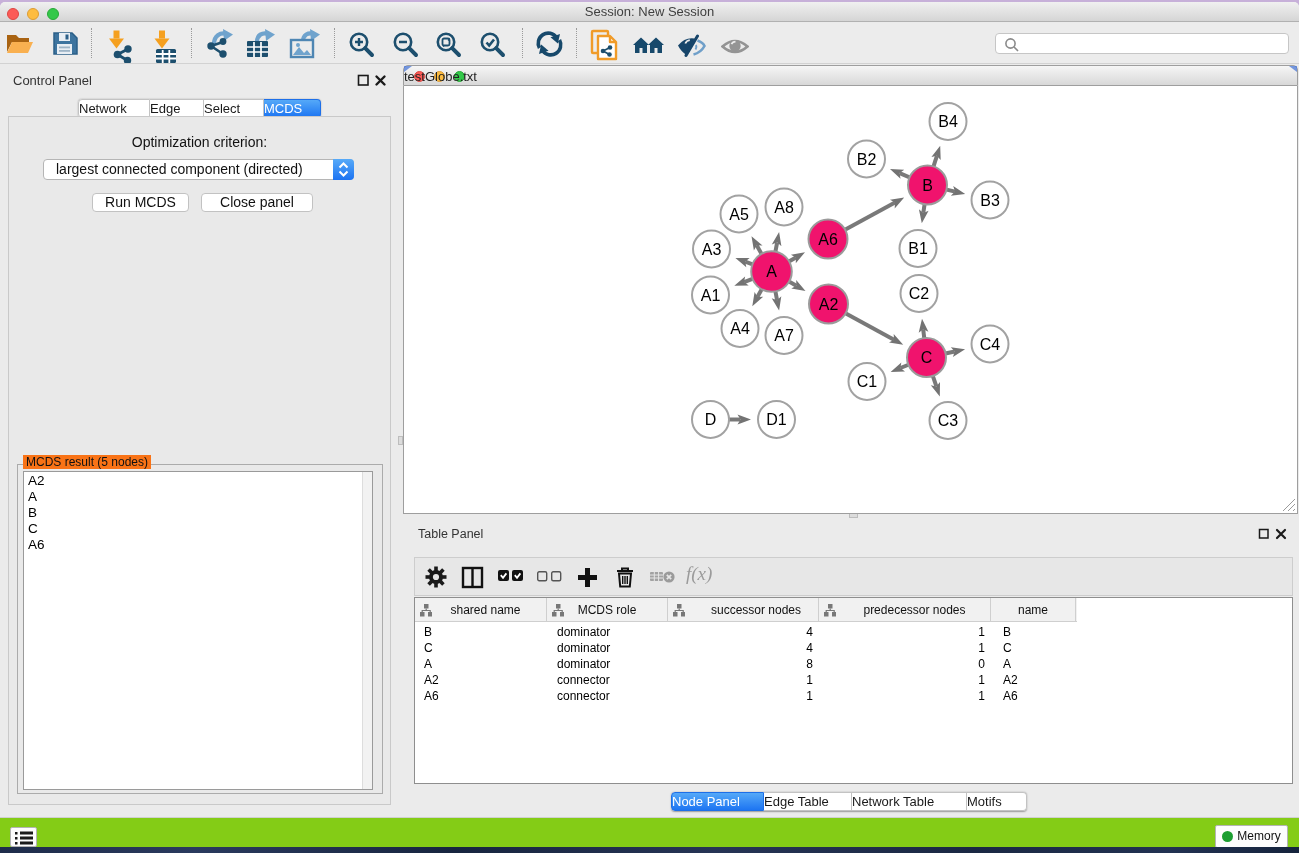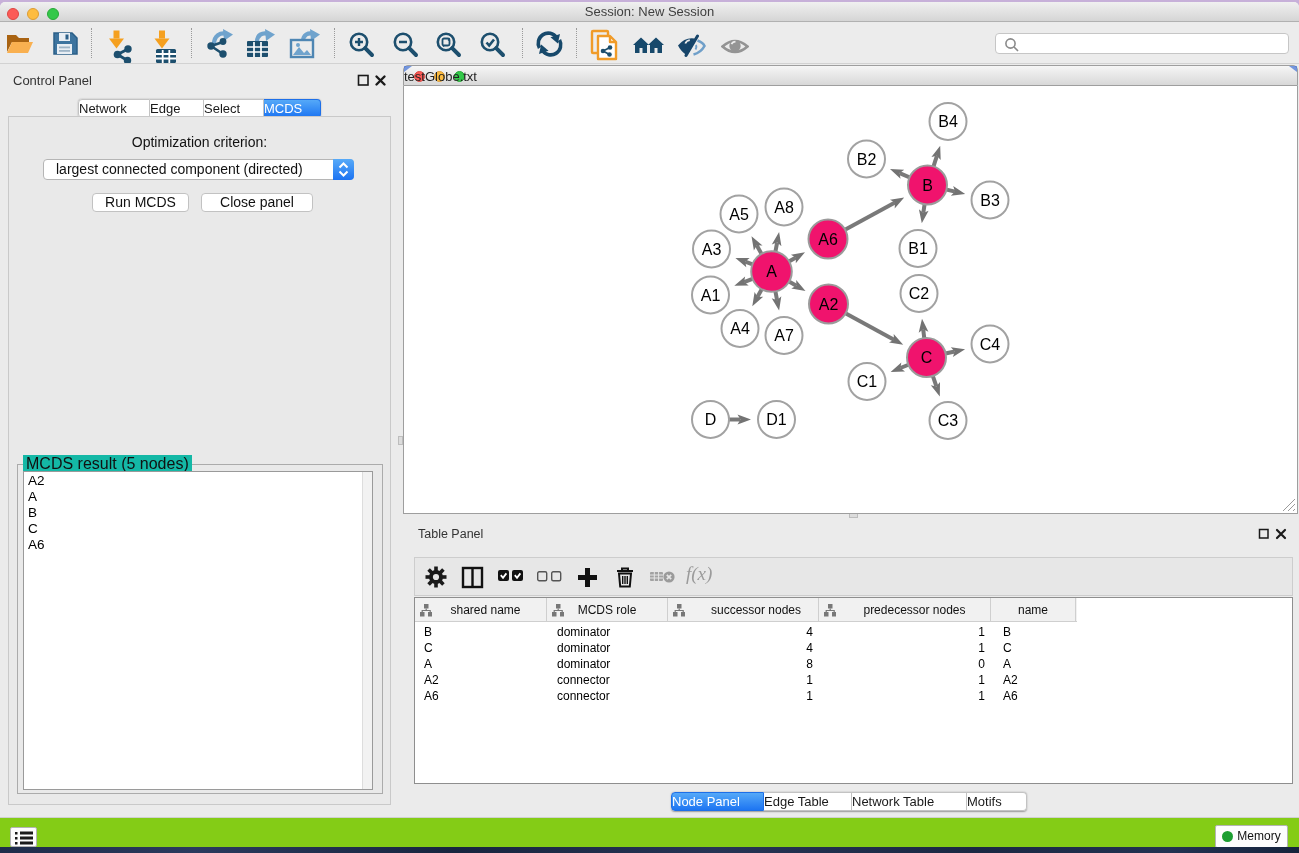--- a/index.html
+++ b/index.html
@@ -17,21 +17,21 @@
 .seg{position:absolute;display:flex;height:19px;box-shadow:0 0.5px 1.5px rgba(0,0,0,0.35);border-radius:4px}
 .seg .s{background:#fff;border:1px solid #c3c3c3;border-left-width:0;font-size:13px;color:#1a1a1a;text-align:left;line-height:17px}
 .seg .s:first-child{border-left-width:1px;border-radius:4px 0 0 4px}
 .seg .s:last-child{border-radius:0 4px 4px 0}
 .seg .sel{background:linear-gradient(#55a9f8,#1d75f2);border-color:#1d6fe8;color:#fff}
 #tabcontent{position:absolute;left:8px;top:52px;width:383px;height:689px;background:#e9e9e9;border:1px solid #c9c9c9}
 #combo{position:absolute;left:43px;top:95px;width:311px;height:21px;background:#fff;border:1px solid #b5b5b5;border-radius:4px;font-size:14px;color:#111;line-height:19px;padding-left:12px}
 #combo .spin{position:absolute;right:-1px;top:-1px;width:21px;height:21px;border-radius:0 4px 4px 0;background:linear-gradient(#57aaf8,#1c73f2)}
 .btn{position:absolute;height:19px;background:#fff;border:1px solid #c2c2c2;border-radius:4px;font-size:14px;color:#111;text-align:center;line-height:16px}
 #fieldset{position:absolute;left:17px;top:400px;width:366px;height:330px;border:1px solid #ababab}
-#legend{position:absolute;left:5px;top:-10px;background:#14b8a6;padding:0 3px;font-size:16px;color:#111}
+#legend{position:absolute;left:5px;top:-10px;background:#f97316;padding:0 3px;font-size:12px;color:#111}
 #mcdslist{position:absolute;left:5px;top:6px;width:350px;height:319px;background:#fff;border:1px solid #9a9a9a;font-size:13.5px;color:#000;line-height:16px;padding:1px 0 0 4px}
 #mcdsscroll{position:absolute;right:0;top:0;width:10px;height:100%;background:#f2f2f2;border-left:1px solid #ddd}
 #statusbar{position:absolute;left:0;top:815px;width:1299px;height:32px;border-top:1px solid #d0d0d0;background:#84cc16}
 #listbtn{position:absolute;left:10px;top:9px;width:27px;height:20px;background:#fdfdfd;border:1px solid #b4b4b4;border-radius:2px}
 #membtn{position:absolute;left:1215px;top:7px;width:73px;height:23px;background:#fdfdfd;border:1px solid #b4b4b4;border-radius:2px;font-size:12px;color:#111;line-height:21px;text-align:center}
 #netwin{position:absolute;left:403px;top:63px;width:895px;height:449px}
 #nettitle{position:absolute;left:0;top:0;width:895px;height:21px;background:linear-gradient(#f6f6f6,#d8d8d8);border:1px solid #9e9e9e;border-radius:5px 5px 0 0}
 #netcanvas{position:absolute;left:0;top:21px;width:895px;height:428px;background:#fff;border:1px solid #9e9e9e;border-top:none}
 #tablepanel{position:absolute;left:403px;top:515px;width:896px;height:298px}
 #tbltoolbar{position:absolute;left:11px;top:40px;width:879px;height:39px;background:#e7e7e7;border:1px solid #cdcdcd}

